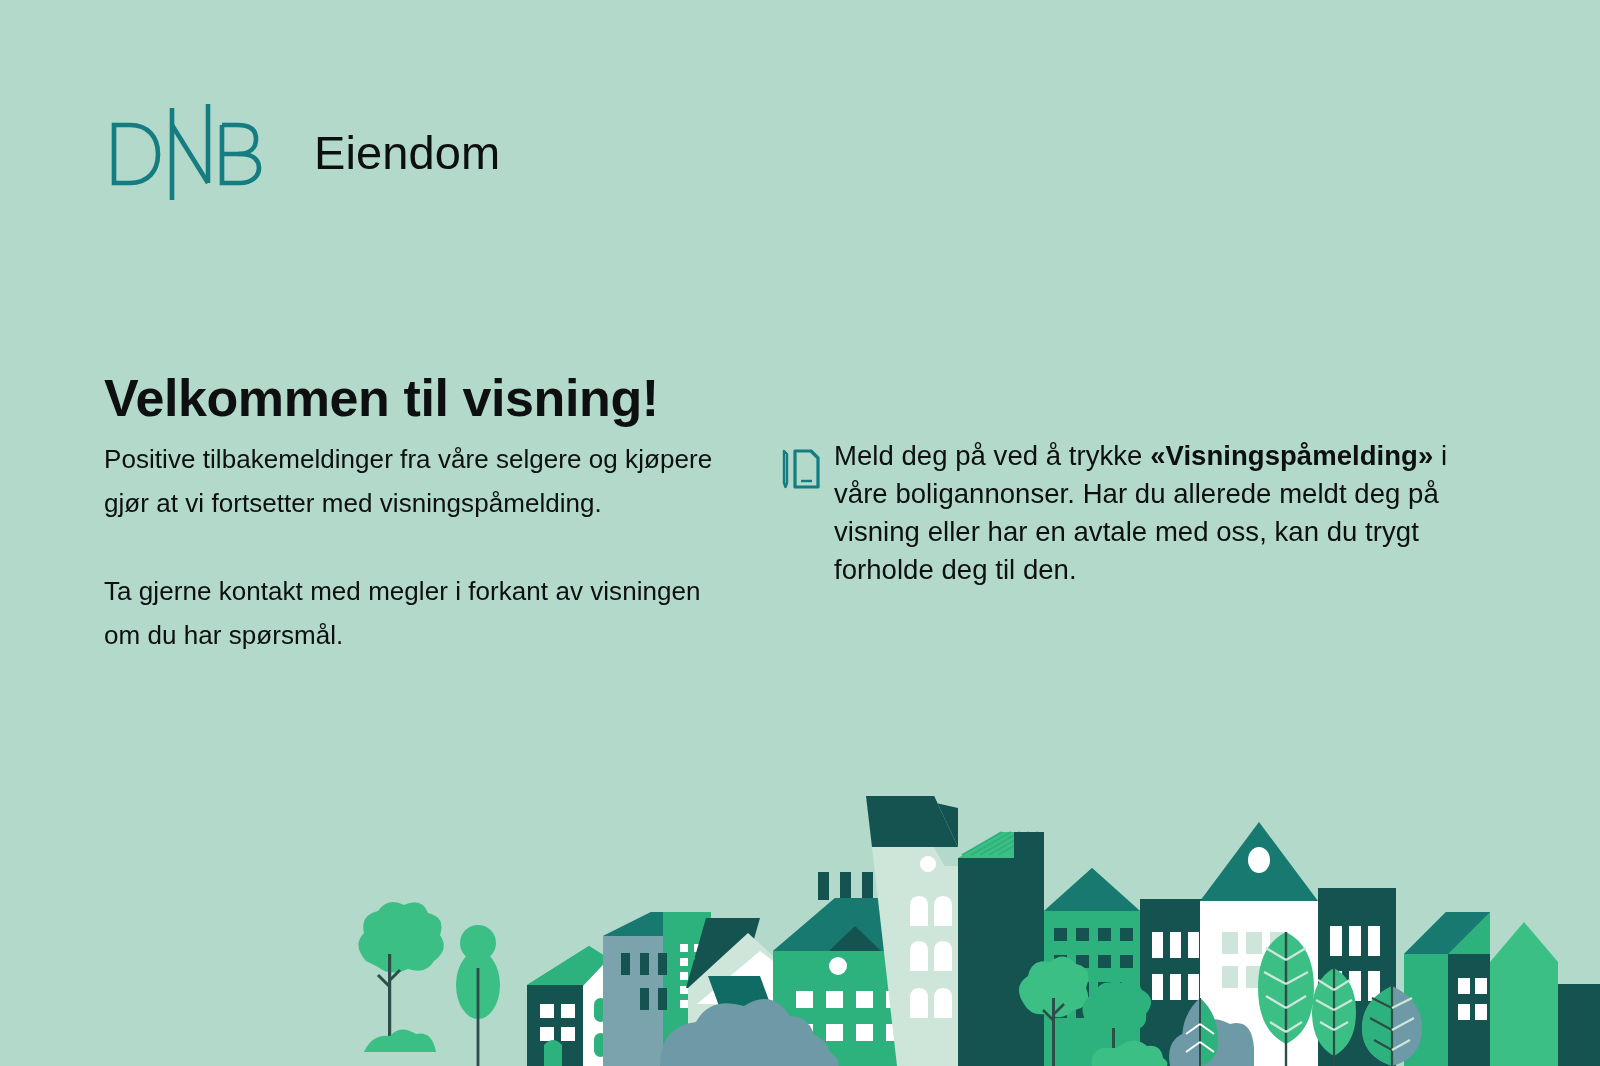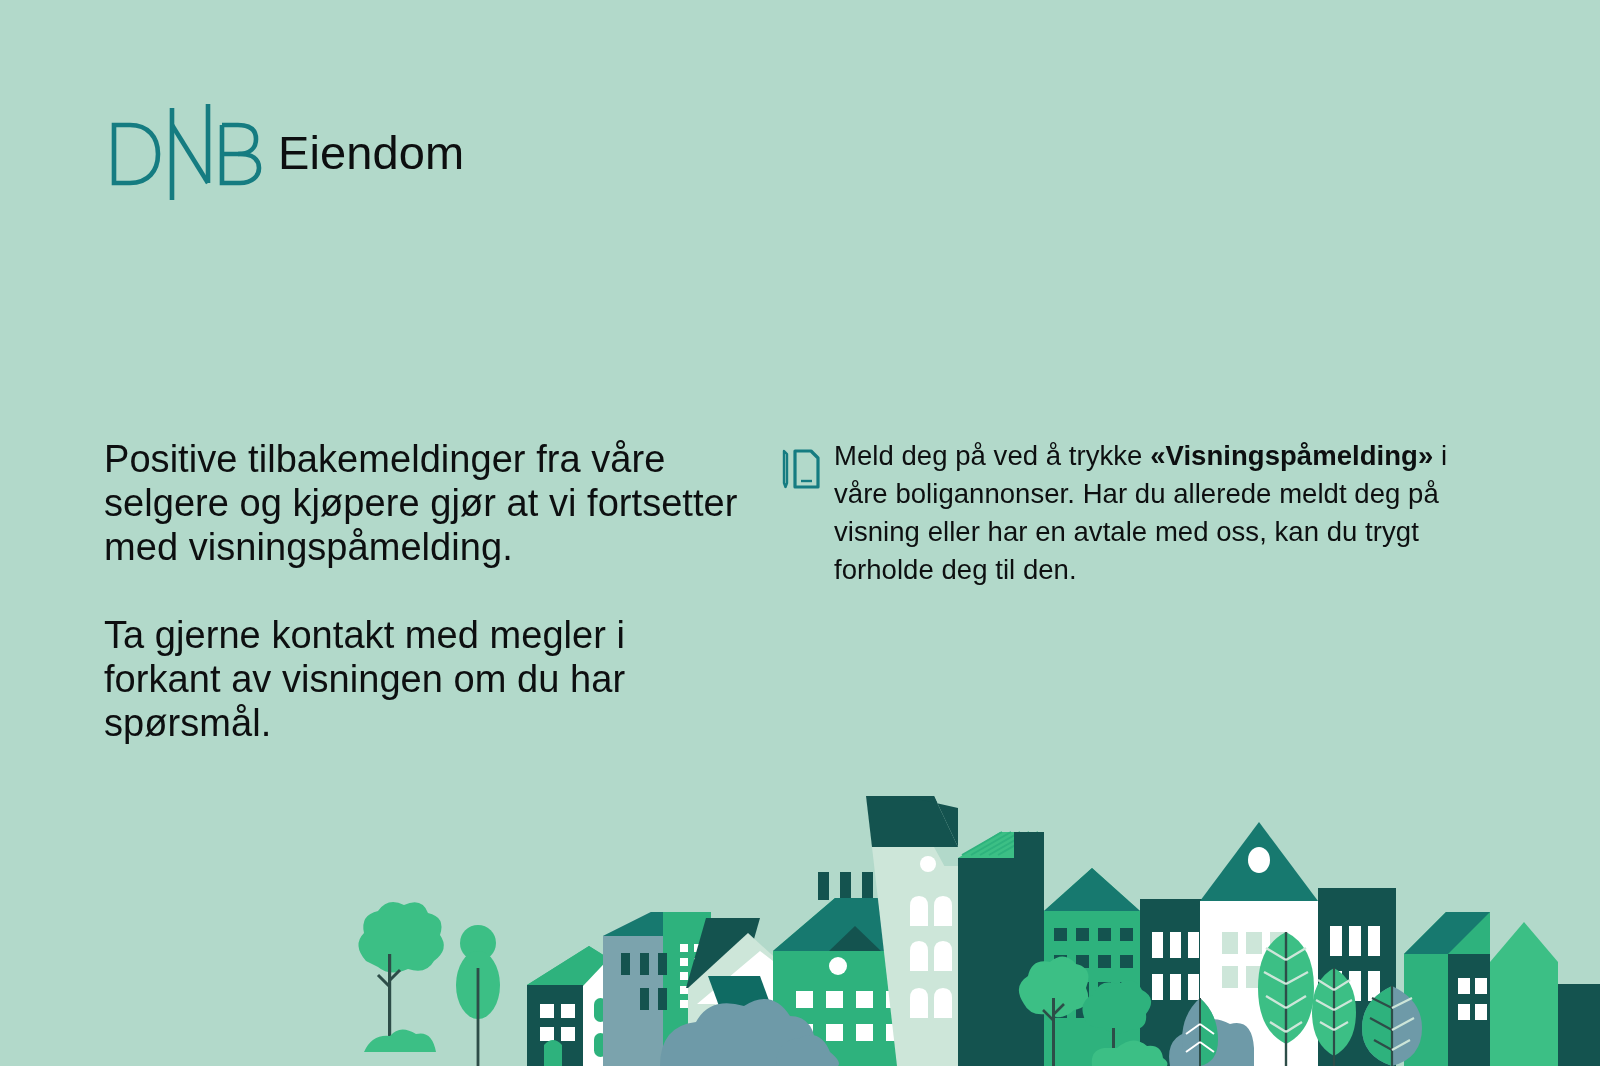--- a/index.html
+++ b/index.html
@@ -39,20 +39,21 @@
     display: block;
     width: 172px;
     height: 96px;
   }
   .brand-word {
     font-size: 47px;
     line-height: 1;
     font-weight: 400;
     color: #0d0f10;
     letter-spacing: 0.1px;
+    margin-left: 36px;
     white-space: nowrap;
     text-align: right;
   }
 
   
   .headline {
     position: absolute;
     left: 104px;
     top: 335px;
     font-size: 52px;
@@ -65,21 +66,21 @@
 
   
   .col-left {
     position: absolute;
     left: 104px;
     top: 437px;
     width: 640px;
   }
   .col-left p {
     margin: 0;
-    font-size: 38px;
+    font-size: 26px;
     line-height: 44px;
     font-weight: 400;
     color: #0d0f10;
     letter-spacing: 0.05px;
   }
   .col-left p + p {
     margin-top: 44px;
   }
 
   .col-right {
@@ -136,20 +137,21 @@
           <path d="M102 0 L102 79"></path>
 
           <path d="M116 21 L116 79 L134 79 C146 79 153 72 153 64 C153 55 146 50 134 50 L116 50"></path>
           <path d="M116 21 L132 21 C144 21 150 26 150 35 C150 44 144 50 132 50"></path>
         </g>
       </svg>
     </span>
     <span class="brand-word">Eiendom</span>
   </div>
 
+  <h1 class="headline">Velkommen til visning!</h1>
 
   <div class="col-left">
     <p>Positive tilbakemeldinger fra våre selgere og kjøpere gjør at vi fortsetter med visningspåmelding.</p>
     <p>Ta gjerne kontakt med megler i forkant av visningen om du har spørsmål.</p>
   </div>
 
   <div class="col-right">
     <span class="doc-icon">
       <svg viewBox="0 0 44 50" width="44" height="50" aria-hidden="true">
 

